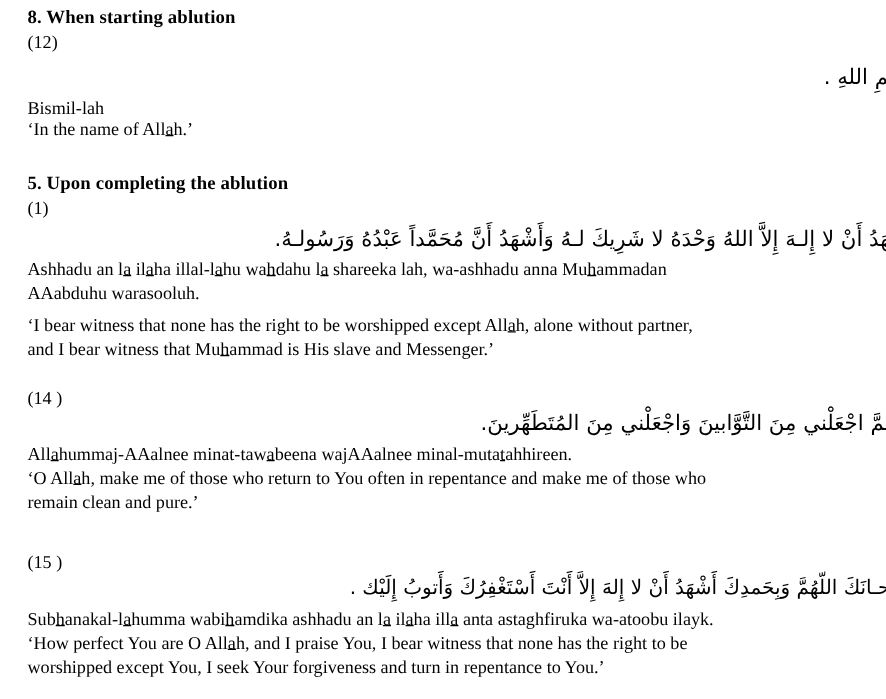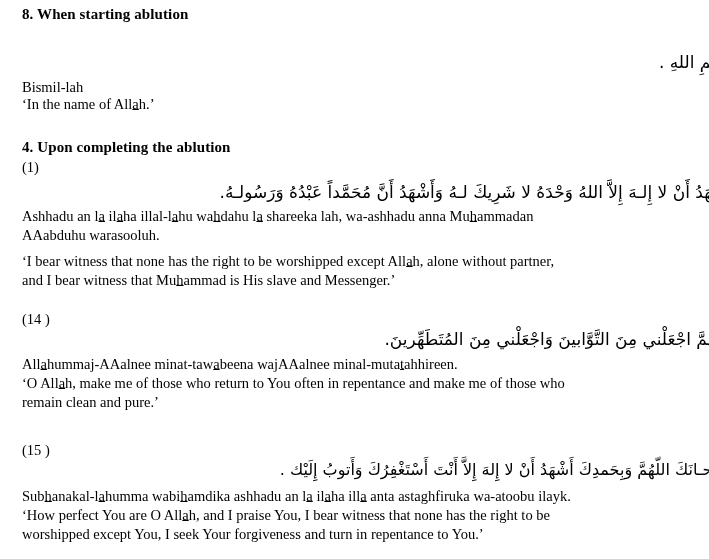--- a/index.html
+++ b/index.html
@@ -82,34 +82,35 @@
     text-underline-offset: 0px;
   }
 </style>
 </head>
 <body>
 
 <div class="page">
 
   <div class="section" style="top:6px;">
     <div class="heading">8. When starting ablution</div>
+    <div class="num">(12)</div>
   </div>
 
   <div class="section arabic" style="top:50px;">بِسْمِ اللهِ .</div>
 
   <div class="section translit" style="top:78px;">
      Bismil-lah
   </div>
 
   <div class="section translation" style="top:95px;">
     ‘In the name of All<u class="dia">a</u>h.’
   </div>
 
   <div class="section" style="top:139px;">
-    <div class="heading">4. Upon completing the ablution</div>
+    <div class="heading">5. Upon completing the ablution</div>
     <div class="num">(1)</div>
   </div>
 
   <div class="section arabic" style="top:180px;">أَشْهَدُ أَنْ لا إِلـهَ إِلاَّ اللهُ وَحْدَهُ لا شَرِيكَ لـهُ وَأَشْهَدُ أَنَّ مُحَمَّداً عَبْدُهُ وَرَسُولـهُ.</div>
 
   <div class="section translit justified" style="top:207px; width:700px;"> Ashhadu an l<u class="dia">a</u> il<u class="dia">a</u>ha illal-l<u class="dia">a</u>hu wa<u class="dia">h</u>dahu l<u class="dia">a</u> shareeka lah, wa-ashhadu anna Mu<u class="dia">h</u>ammadan</div>
   <div class="section translit" style="top:226px;">AAabduhu warasooluh.</div>
 
   <div class="section translation" style="top:252px; width:702px;">‘I bear witness that none has the right to be worshipped except All<u class="dia">a</u>h, alone without partner,</div>
   <div class="section translation" style="top:271px;">and I bear witness that Mu<u class="dia">h</u>ammad is His slave and Messenger.’</div>

